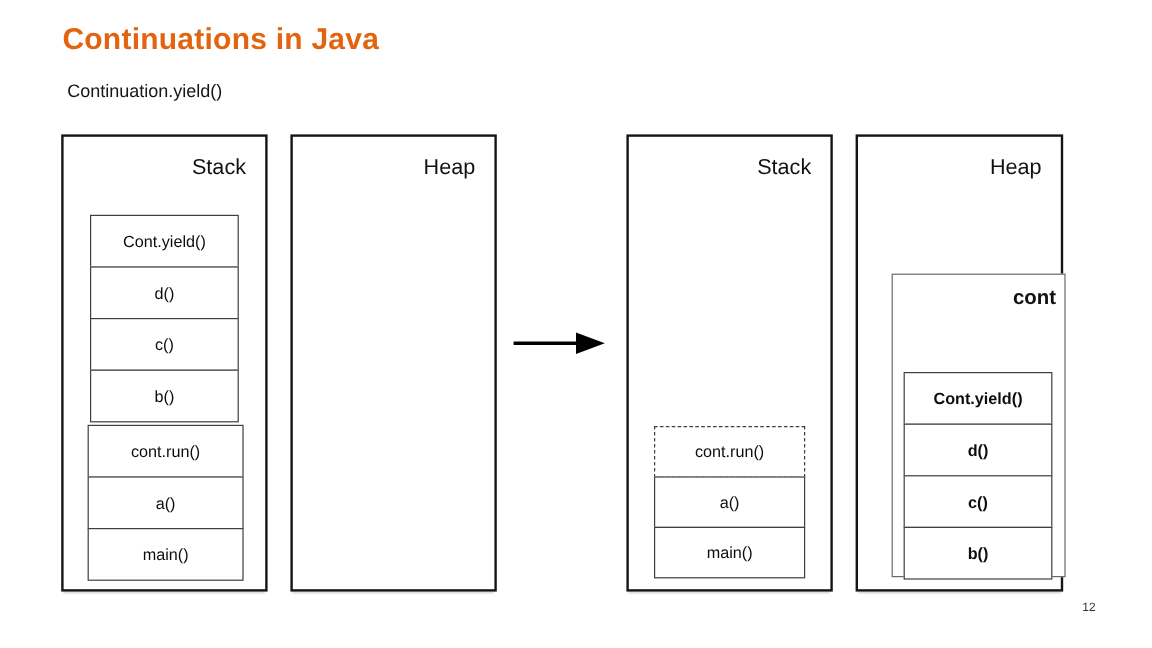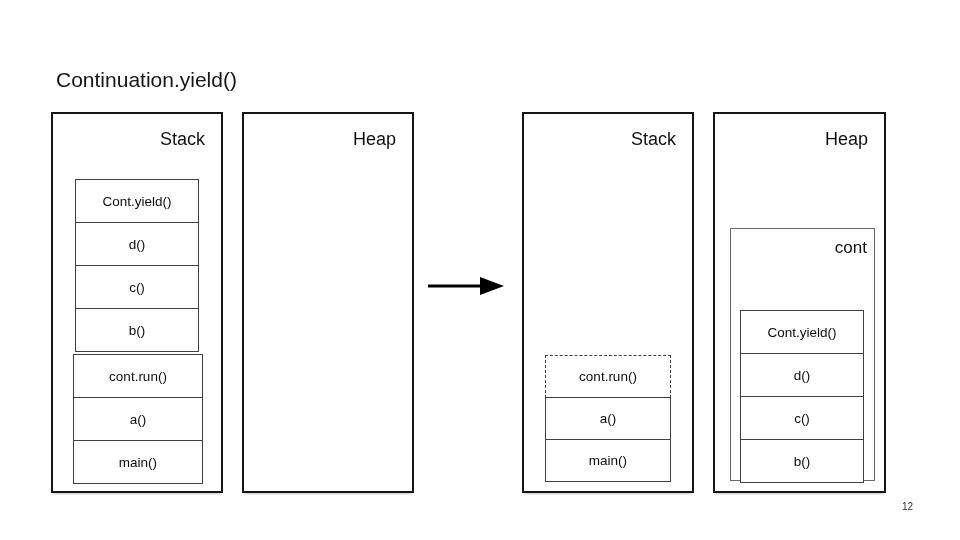--- a/index.html
+++ b/index.html
@@ -12,21 +12,21 @@
     overflow: hidden;
   }
   .title {
     position: absolute; left: 52px; top: 19px;
     margin: 0;
     font-size: 25px; font-weight: bold;
     letter-spacing: 0.2px;
   }
   .subtitle {
     position: absolute; left: 56px; top: 68px;
-    font-size: 21px; color: #161616;
+    font-size: 15px; color: #161616;
   }
   .box {
     position: absolute;
     background: #ffffff;
     border: 2px solid #151515;
     box-shadow: 0 3px 2px -2px rgba(0,0,0,0.22);
     box-sizing: border-box;
   }
   .box-label {
     position: absolute; top: 15px; right: 16px;
@@ -54,25 +54,26 @@
   .before-base-group { left: 20px; top: 224px; width: 130px; }
   .before-base-group .frame { height: 44px; }
 
   
   .after-stack-group { left: 21px; top: 225px; width: 126px; }
   .after-stack-group .frame { height: 43px; }
 
   
   .cont-box {
     position: absolute;
-    left: 15px; top: 114px;
+    left: 28px; top: 114px;
     width: 145px; height: 253px;
     box-sizing: border-box;
     border: 1px solid #6a6a6a;
     background: #ffffff;
+    font-weight: bold;
   }
   .cont-label {
     position: absolute; top: 9px; right: 7px;
     font-size: 17px; color: #111111;
   }
   .cont-frames { left: 9px; top: 65px; width: 124px; }
   .cont-frames .frame { height: 44px; }
 
   .arrow-svg { position: absolute; left: 426px; top: 273px; }
 
@@ -80,20 +81,21 @@
     position: absolute; left: 893px; top: 501px;
     width: 20px; text-align: right;
     font-size: 10px; color: #333333;
   }
 </style>
 </head>
 <body>
 
 <div class="slide">
 
+  <h1 class="title" style="color: rgb(226, 100, 15);">Continuations in Java</h1>
   <div class="subtitle">Continuation.yield()</div>
 
   <div class="box stack-before">
     <div class="box-label">Stack</div>
     <div class="frame-stack before-cont-group">
       <div class="frame">Cont.yield()</div>
       <div class="frame">d()</div>
       <div class="frame">c()</div>
       <div class="frame">b()</div>
     </div>

